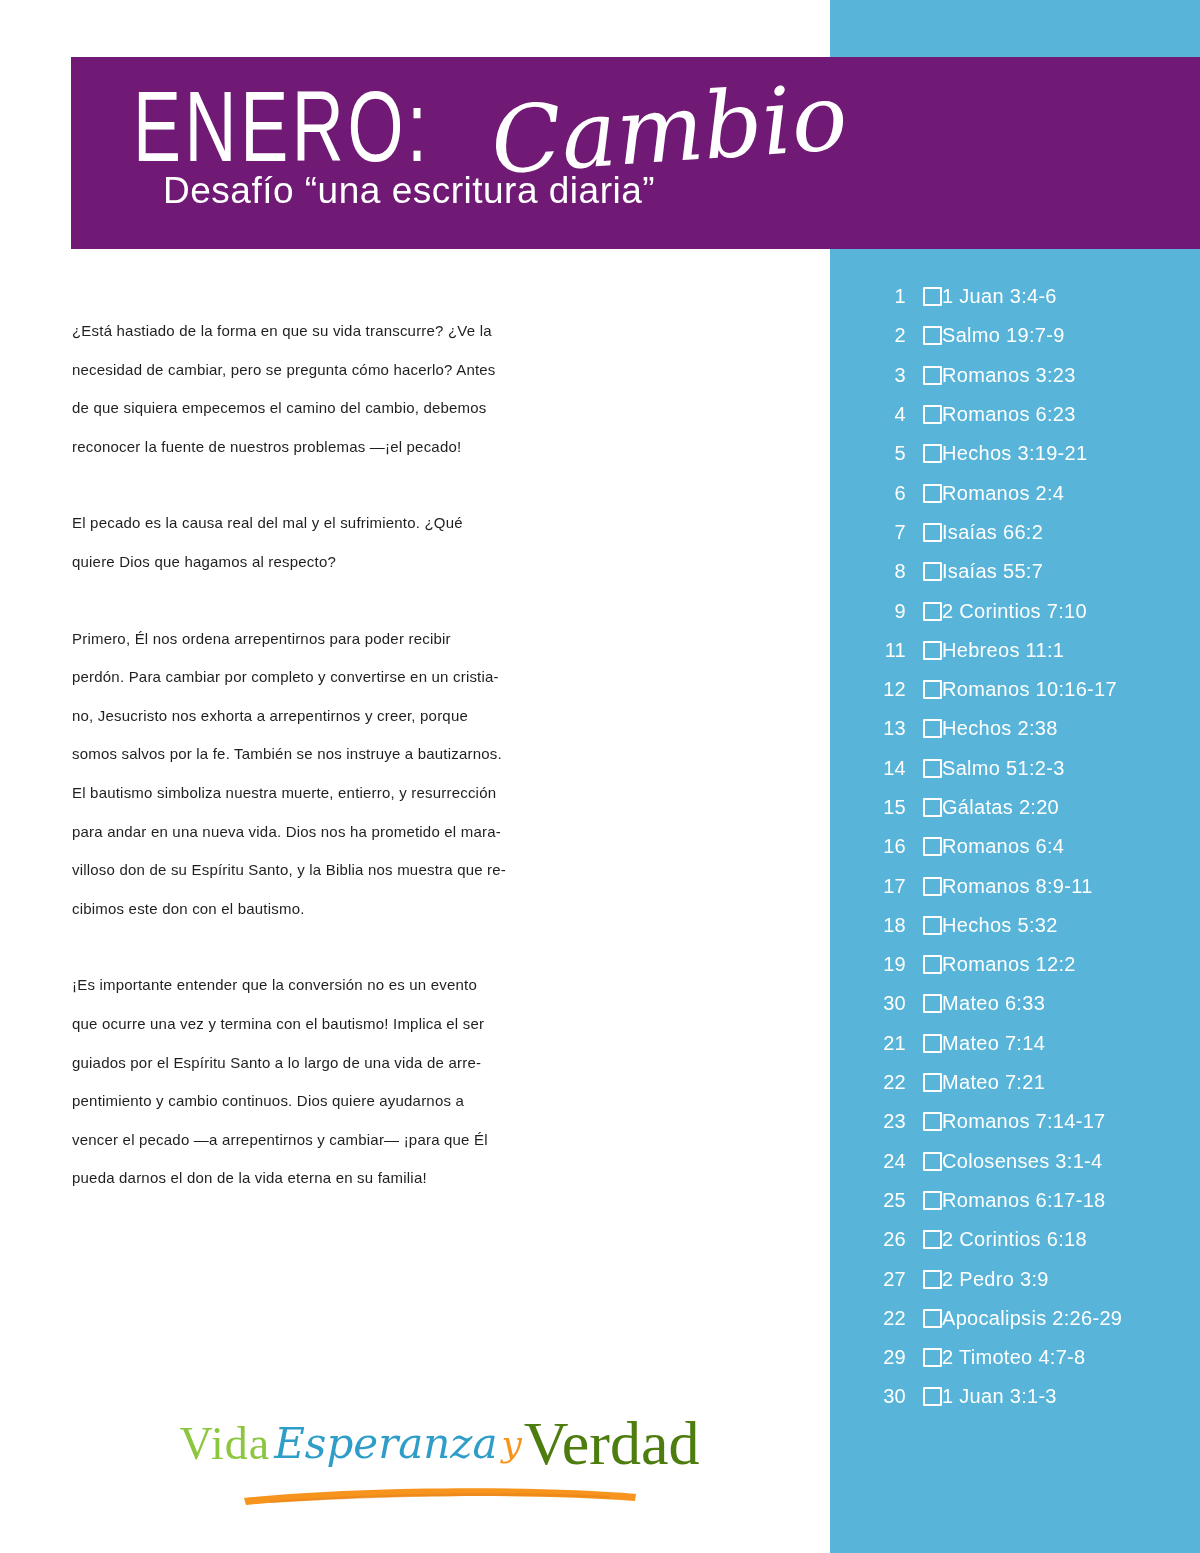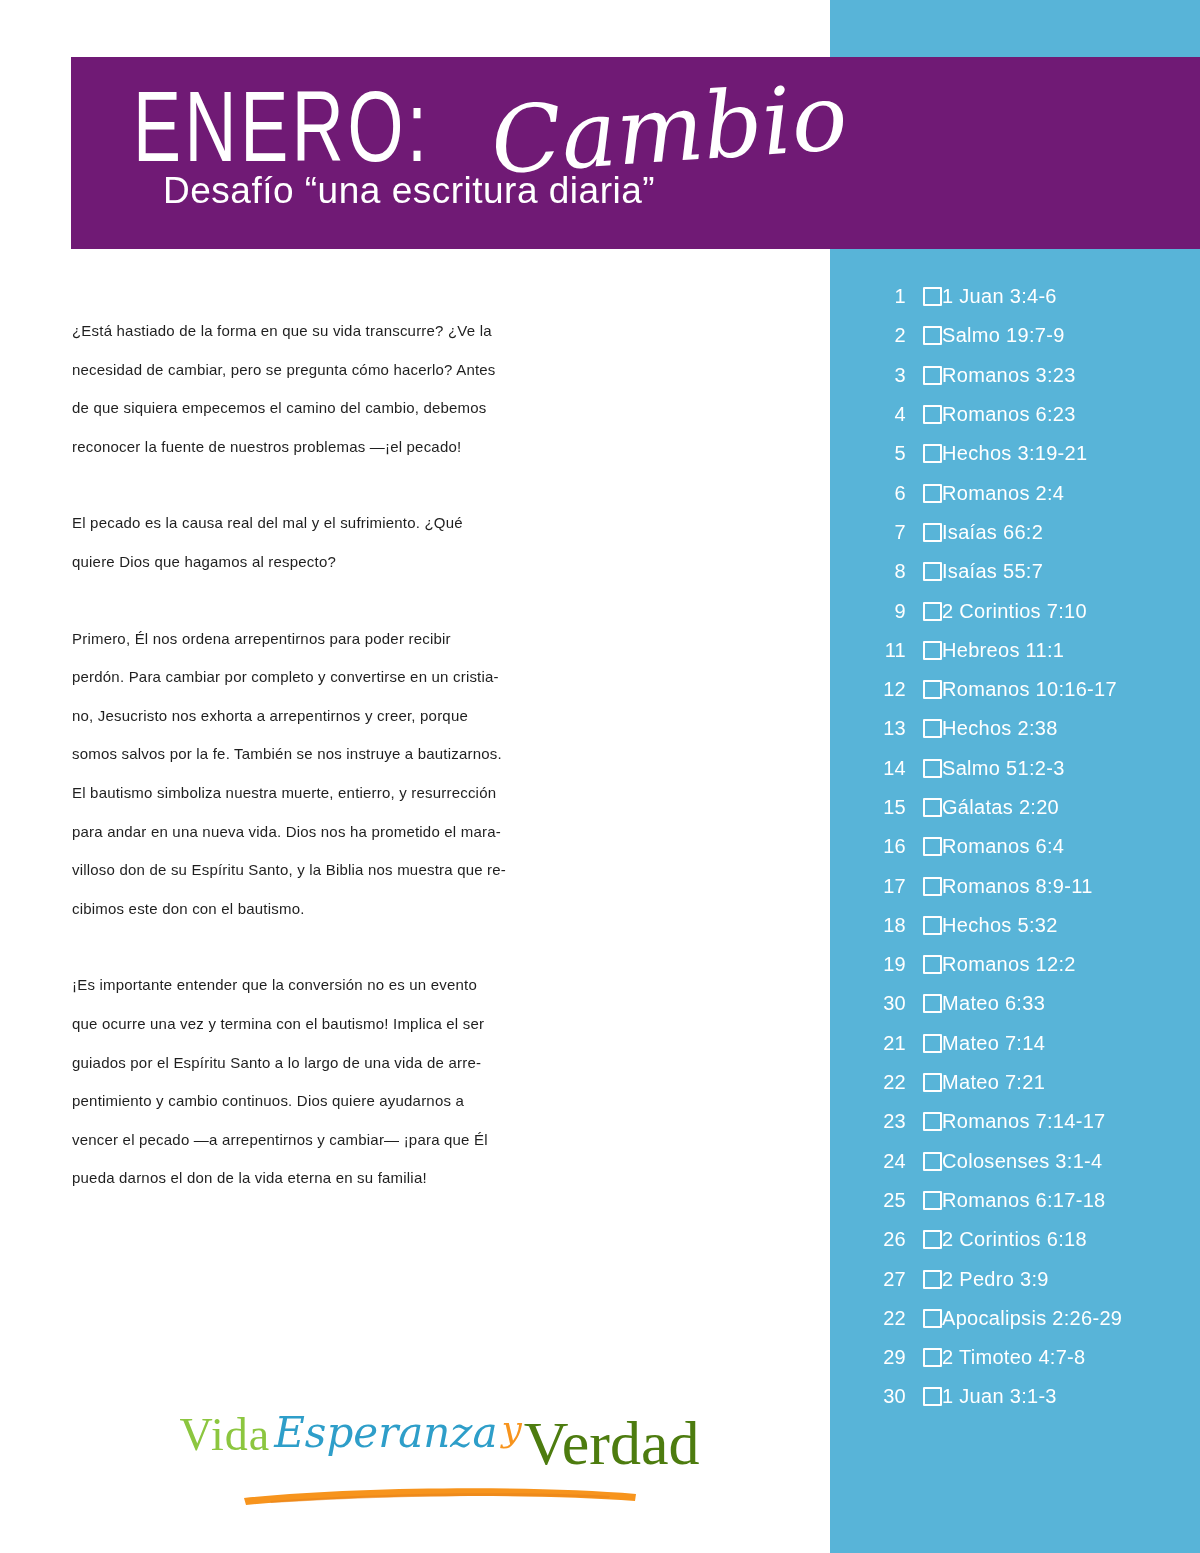--- a/index.html
+++ b/index.html
@@ -119,21 +119,21 @@
   .logo {
     position: absolute;
     left: 72px; top: 1408px;
     width: 735px;
     display: flex;
     flex-direction: column;
     align-items: center;
   }
   .logo-words {
     display: flex;
-    align-items: flex-start;
+    align-items: center;
     white-space: nowrap;
   }
   .logo-vida {
     font-family: "Liberation Serif", serif;
     font-size: 46px;
     color: #8CC63F;
     letter-spacing: 1px;
   }
   .logo-esperanza {
     font-family: "DejaVu Serif", serif;

